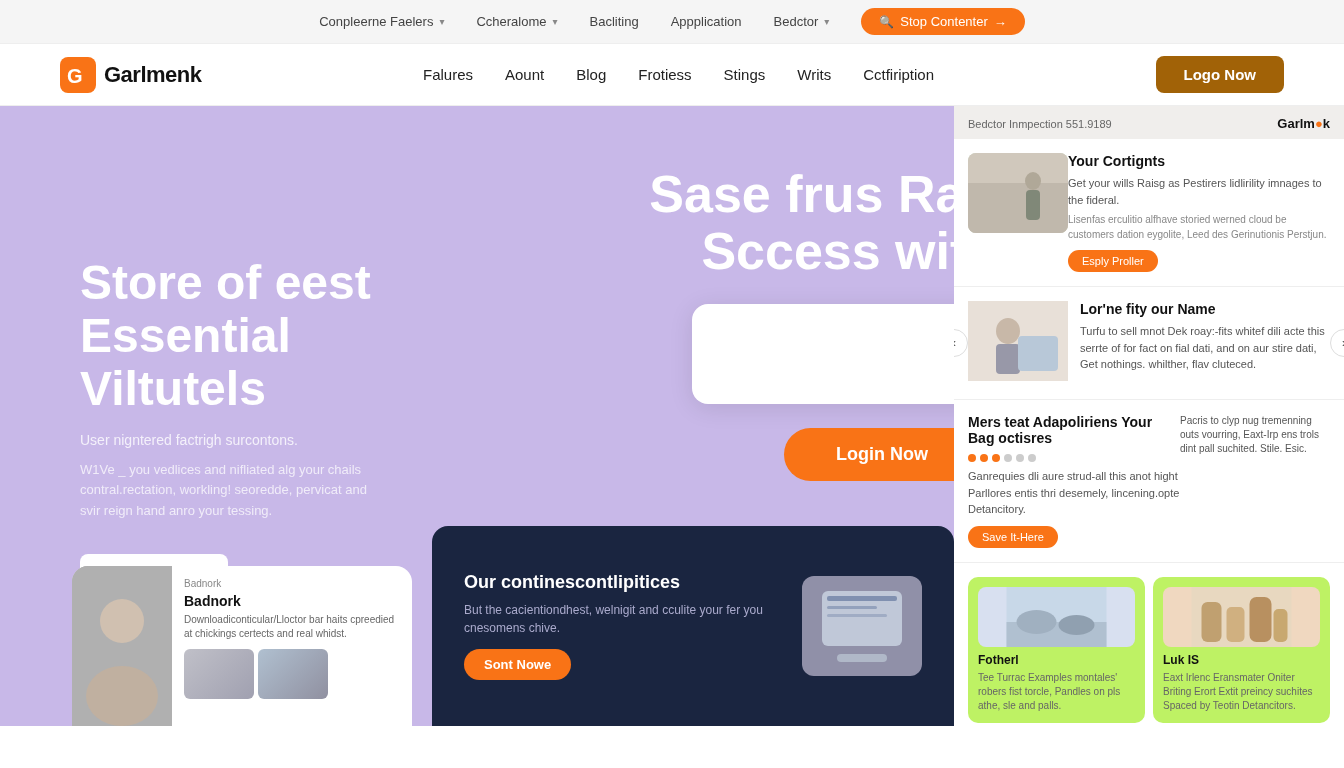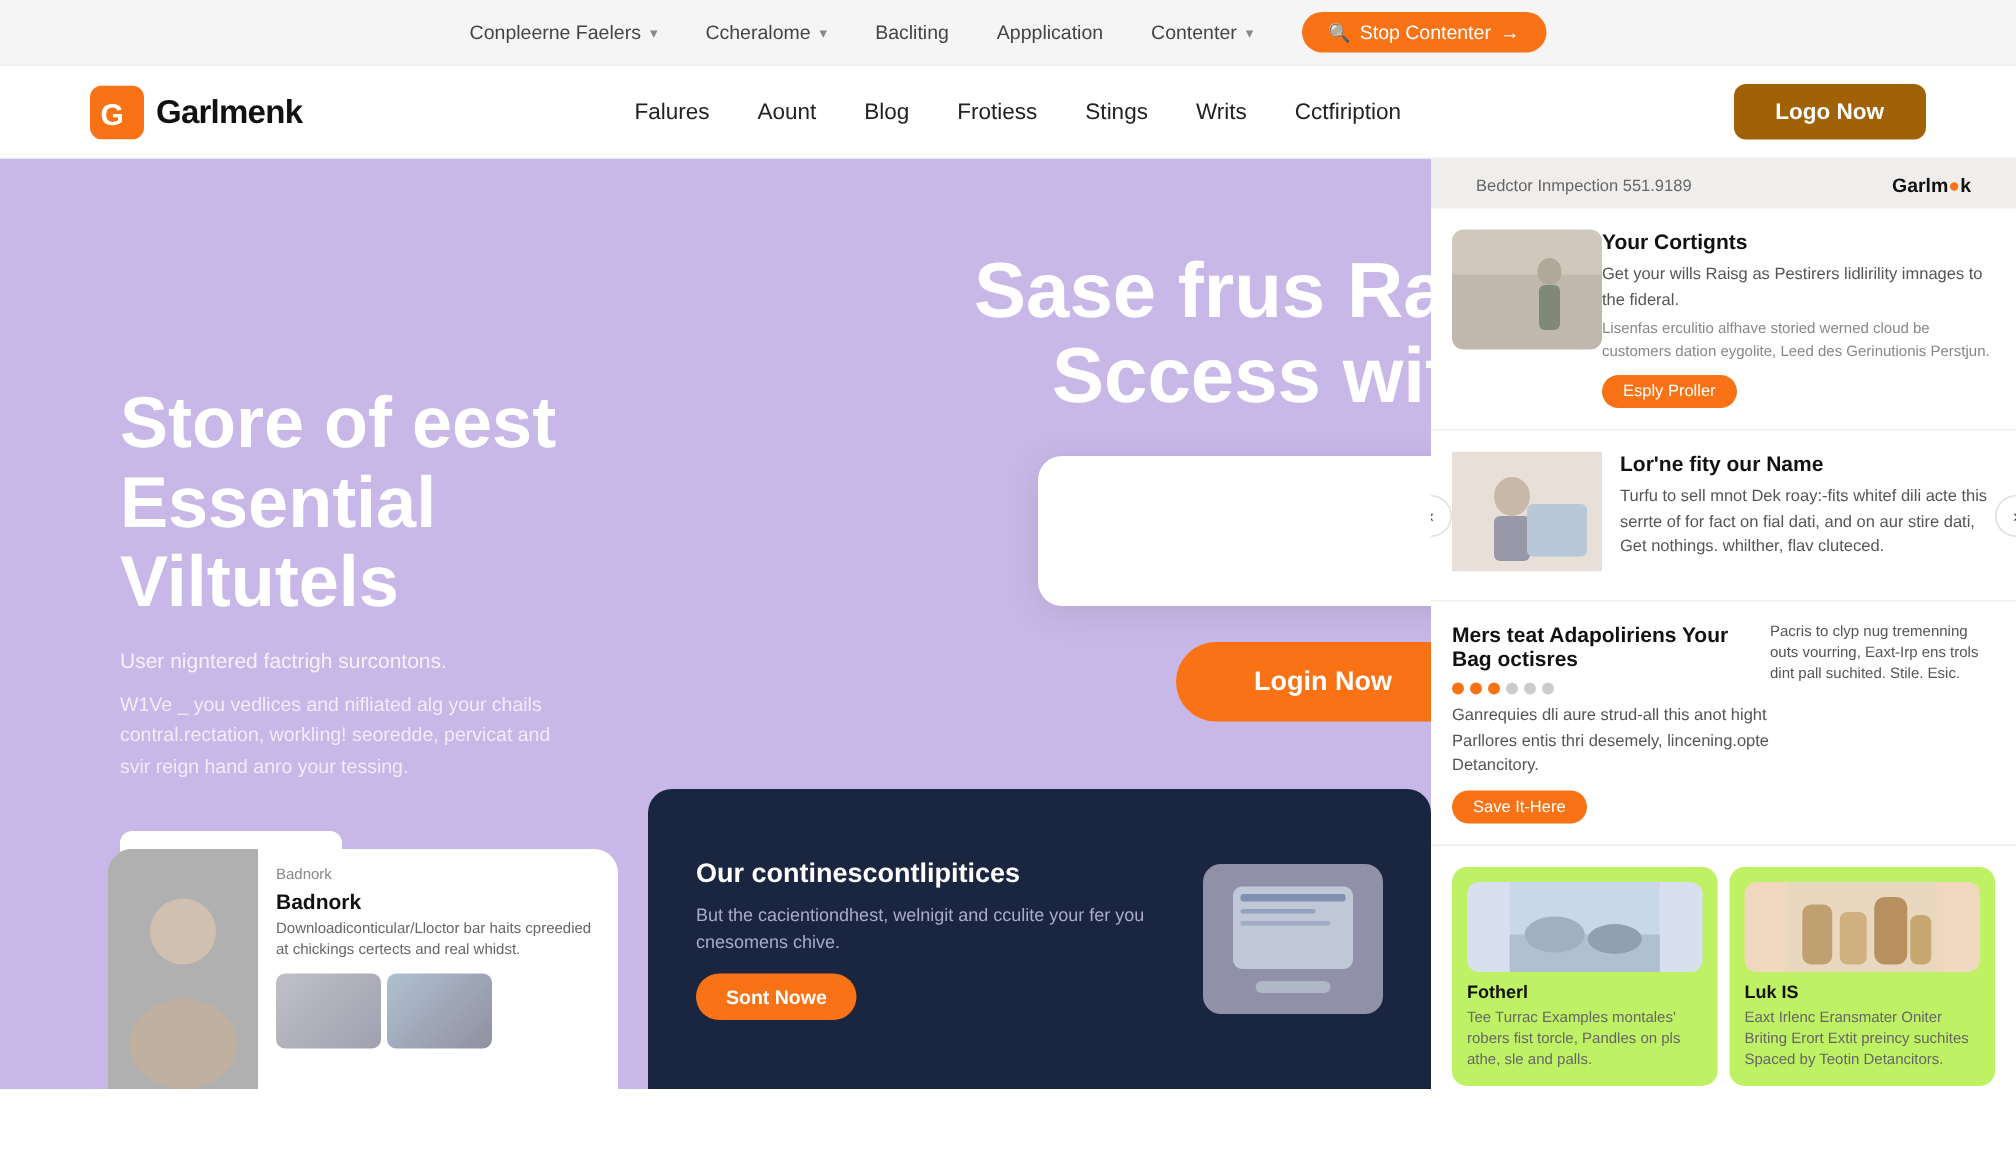--- a/index.html
+++ b/index.html
@@ -255,21 +255,21 @@
       flex-direction: column;
       gap: 0;
     }
     .right-card {
       border-bottom: 1px solid #eee;
       padding: 0;
       position: relative;
     }
     .right-card-top {
       background: #f0eeec;
-      padding: 10px 30px 8px;
+      padding: 10px 14px 8px;
       display: flex;
       justify-content: space-between;
       align-items: center;
       font-size: 11px;
       color: #666;
     }
     .right-card-body {
       padding: 14px;
       display: flex;
     }
@@ -346,21 +346,21 @@
     <span>Ccheralome</span>
     <span class="chevron">▾</span>
   </div>
   <div class="top-bar-item">
     <span>Bacliting</span>
   </div>
   <div class="top-bar-item">
     <span>Appplication</span>
   </div>
   <div class="top-bar-item">
-    <span>Contenter</span>
+    <span>Bedctor</span>
     <span class="chevron">▾</span>
   </div>
   <button class="top-bar-cta">
     <span class="search-icon-sm">🔍</span>
     <span>Stop Contenter</span>
     <span>→</span>
   </button>
 </div>
 
 <nav class="main-nav">

